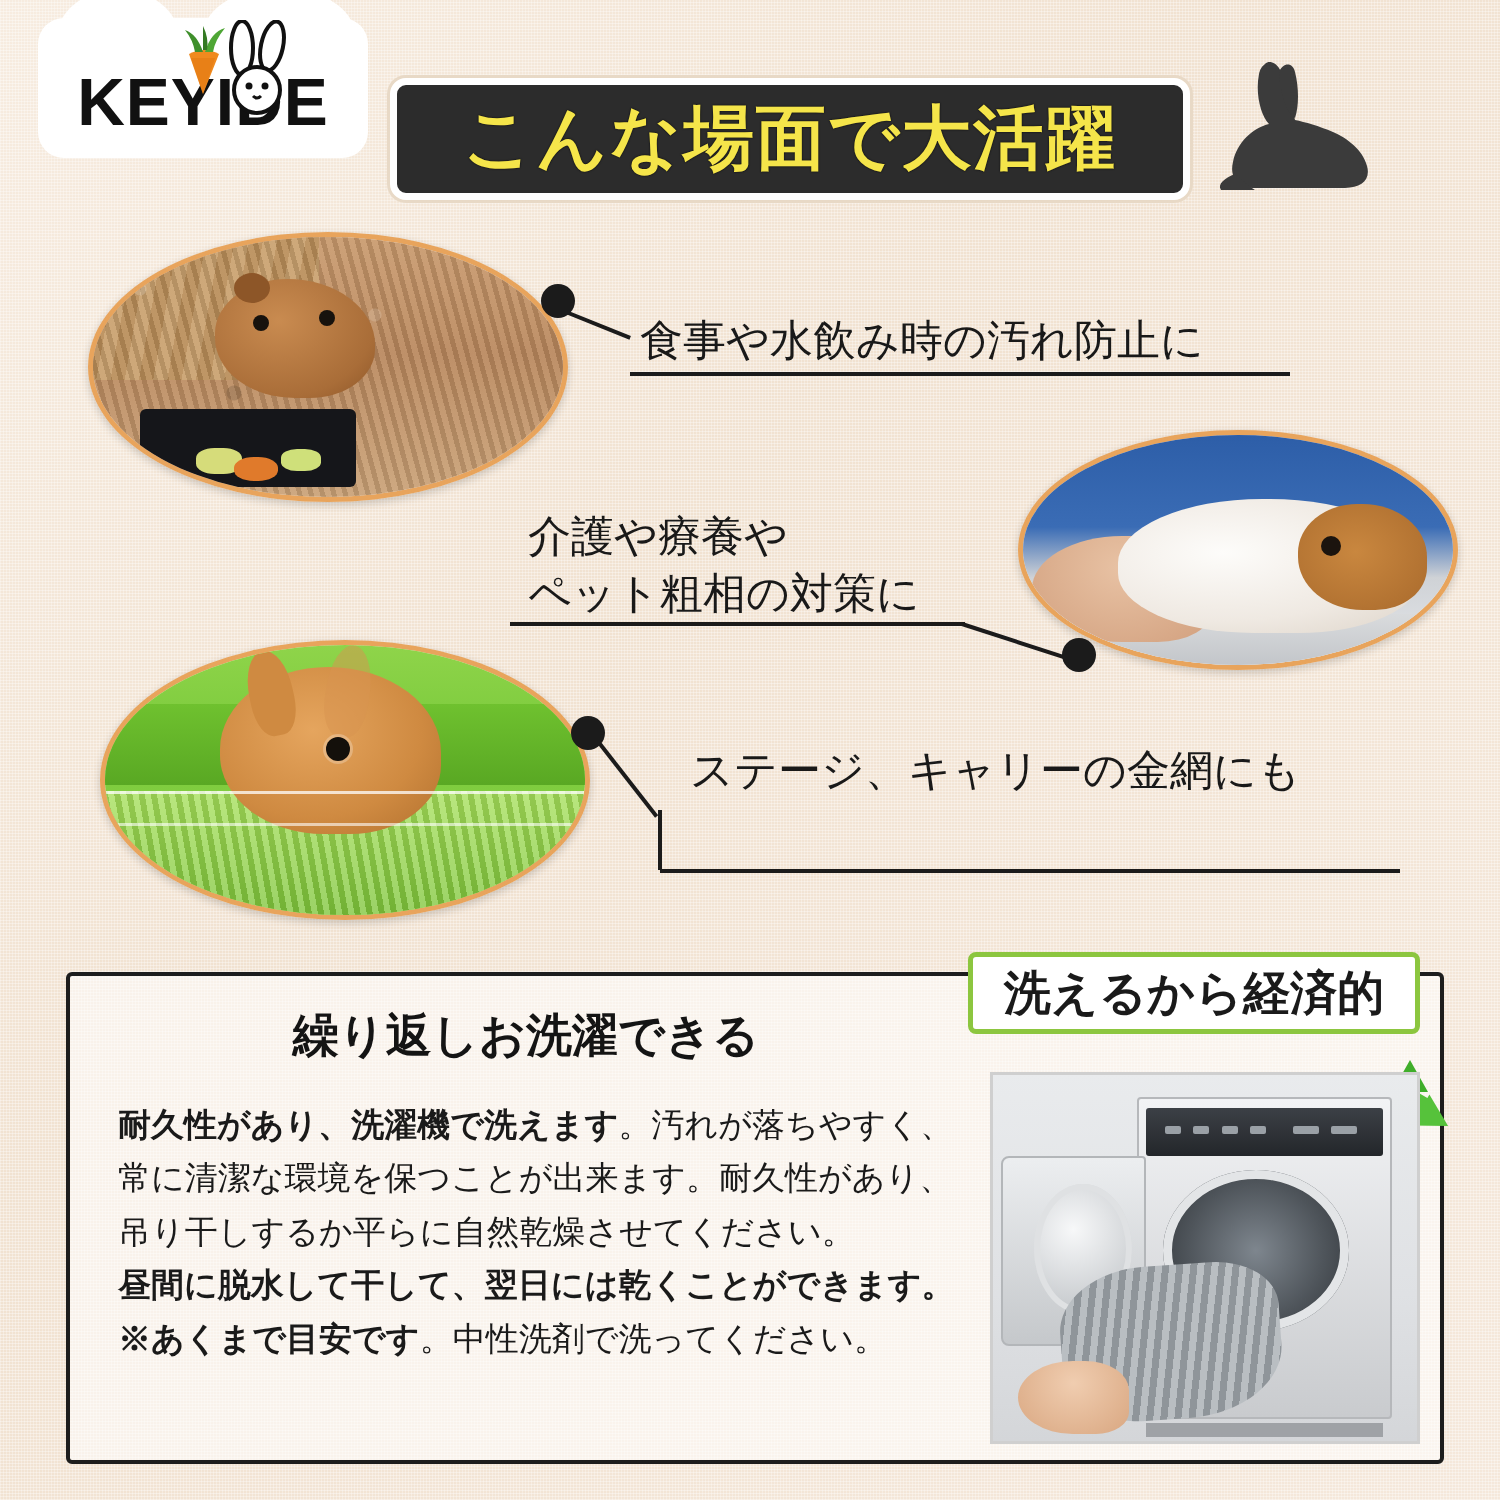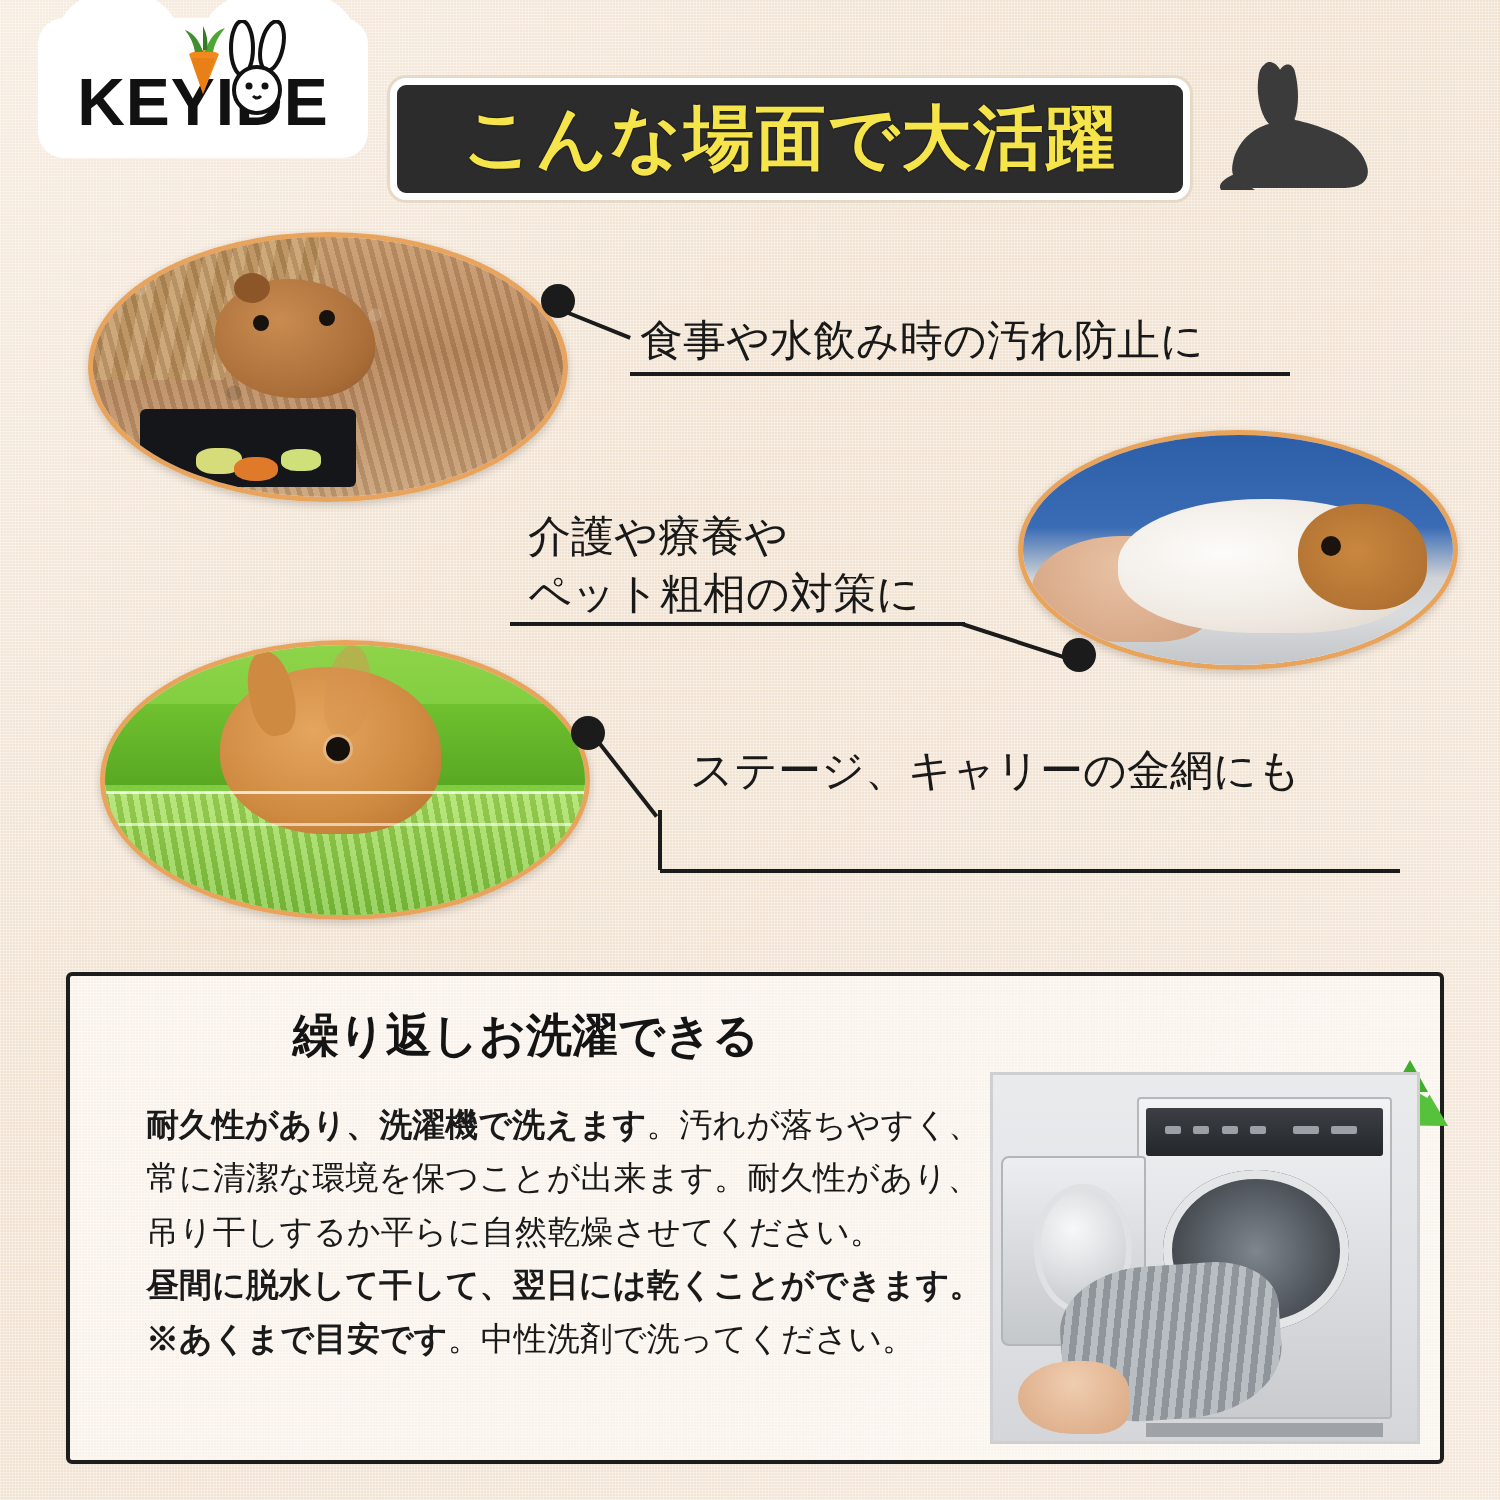--- a/index.html
+++ b/index.html
@@ -184,21 +184,21 @@
   }
   .panel-heading {
     position: absolute; left: 66px; top: 1005px; width: 920px;
     text-align: center;
     font-size: 46px; font-weight: bold; color: #141414;
   }
   .panel-body {
     position: absolute; left: 118px; top: 1098px; width: 850px;
     font-size: 33px; line-height: 1.62; color: #1a1a1a;
   }
-  .panel-body .ln { white-space: nowrap; margin-left: 28px; }
+  .panel-body .ln { white-space: nowrap; }
   .panel-body b { font-weight: bold; }
 
   
   .green-tag {
     position: absolute; left: 968px; top: 952px;
     width: 452px; height: 82px;
     background: #ffffff;
     border: 5px solid #8cc63f;
     border-radius: 8px;
     display:flex; align-items:center; justify-content:center;
@@ -372,20 +372,23 @@
       <span>吊り干しするか平らに自然乾燥させてください。</span>
     </div>
     <div class="ln">
       <b>昼間に脱水して干して、翌日には乾くことができます。</b>
     </div>
     <div class="ln">
       <b>※あくまで目安です</b><span>。中性洗剤で洗ってください。</span>
     </div>
   </div>
 
+  <div class="green-tag">
+    <span>洗えるから経済的</span>
+  </div>
 
   <svg class="recycle" width="116" height="104" viewBox="0 0 116 104">
     <path d="M58 8 L76 40 L62 40 L62 54 L44 54 L44 40 L40 40 Z" fill="#3fae2a" transform="rotate(0 58 48)"></path>
     <path d="M58 8 L76 40 L62 40 L62 54 L44 54 L44 40 L40 40 Z" fill="#56c23b" transform="rotate(120 58 52)"></path>
     <path d="M58 8 L76 40 L62 40 L62 54 L44 54 L44 40 L40 40 Z" fill="#2f9a22" transform="rotate(240 58 52)"></path>
     <circle cx="58" cy="52" r="11" fill="#ffffff" opacity="0"></circle>
   </svg>
 
   <div class="washer-photo">
     <div class="wm-body"></div>

